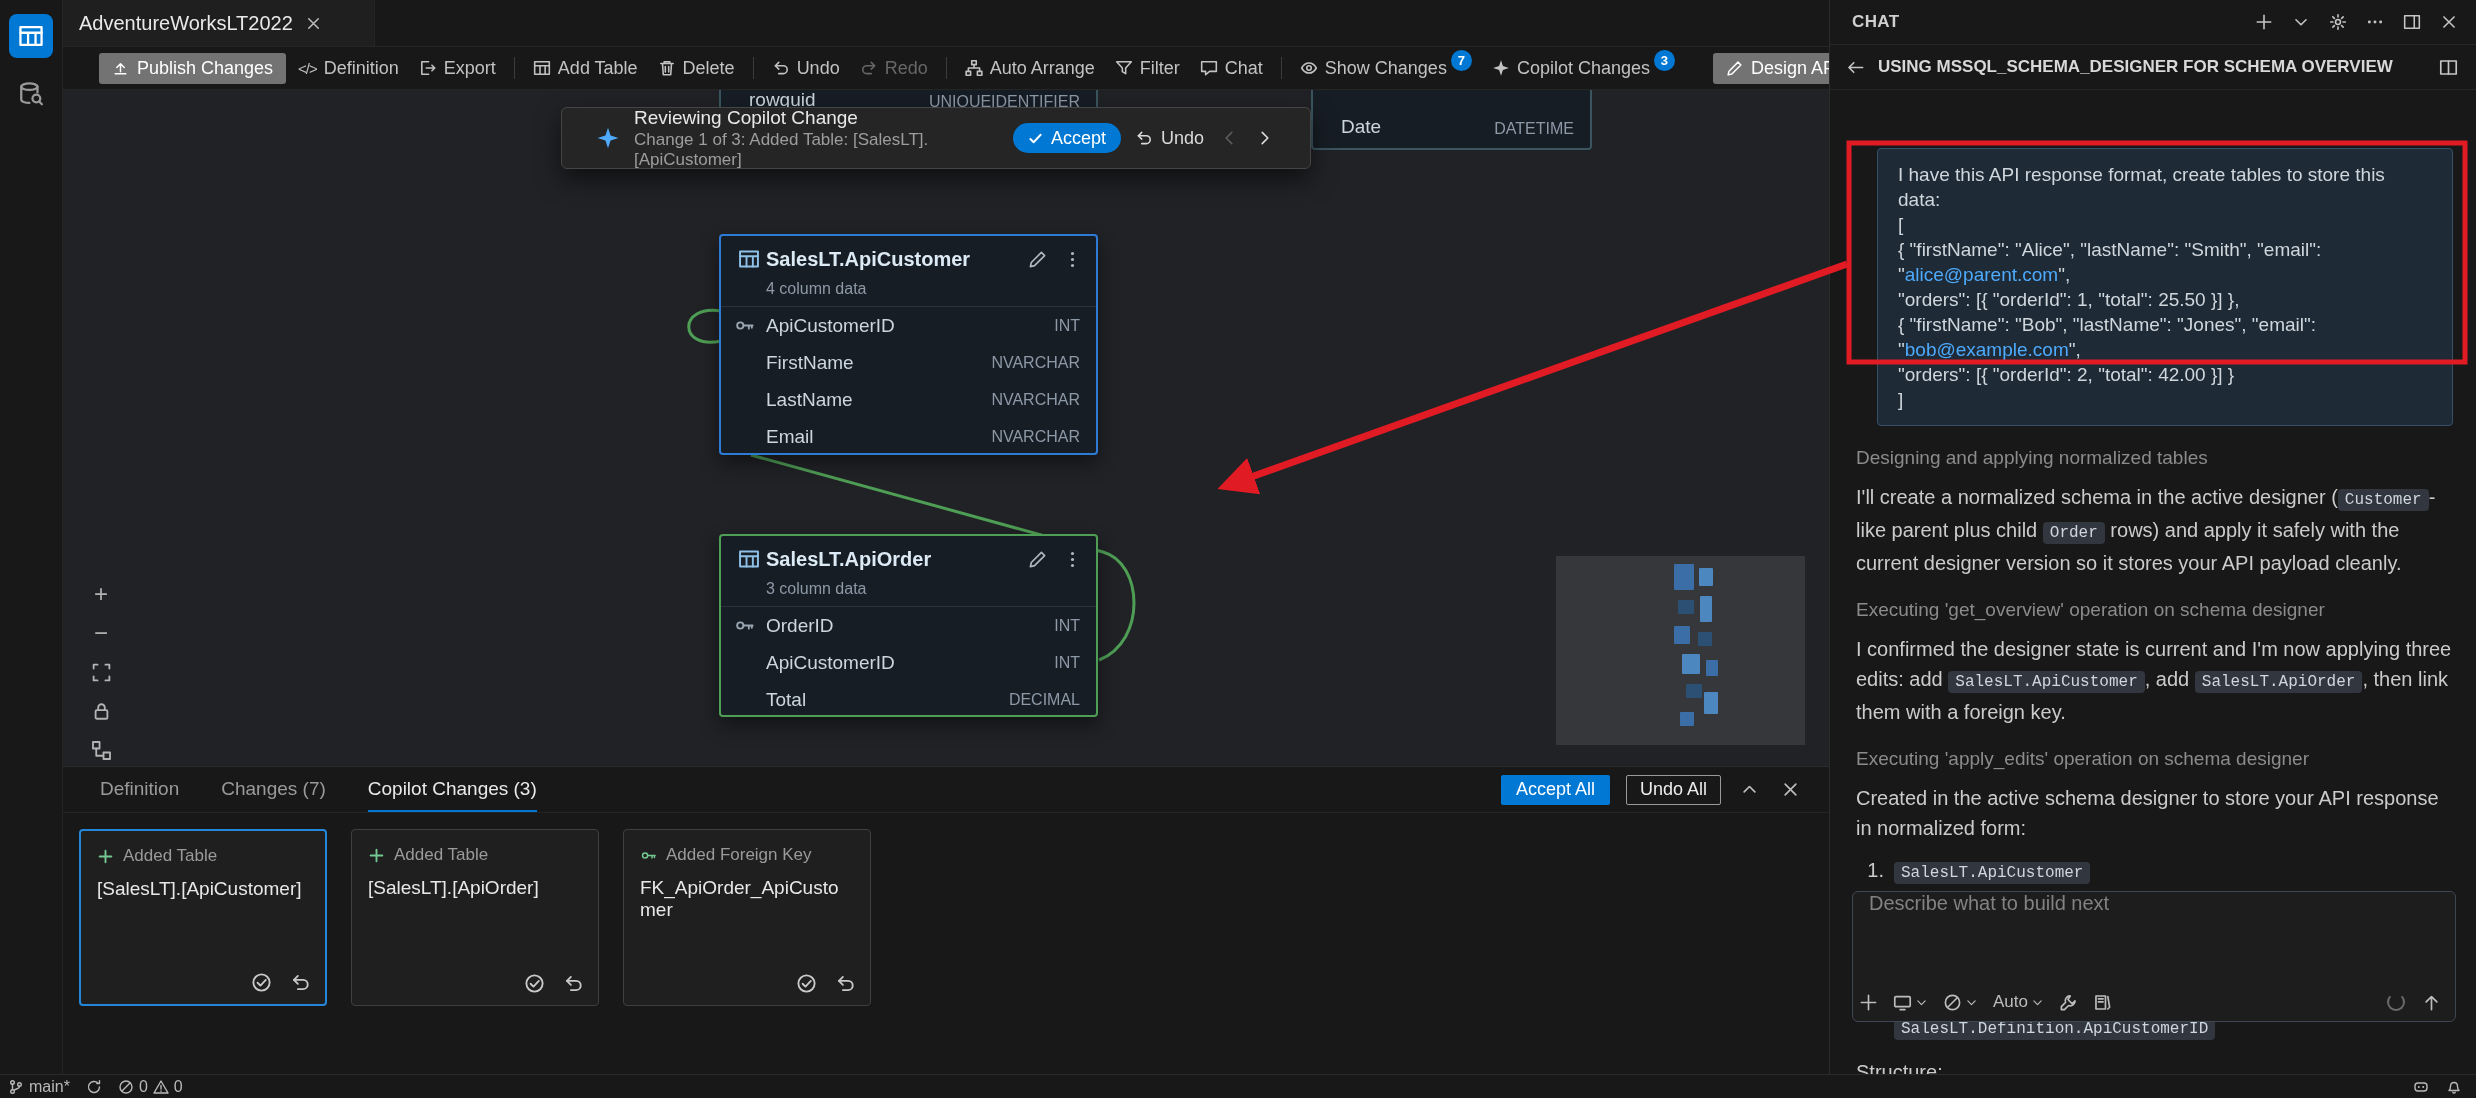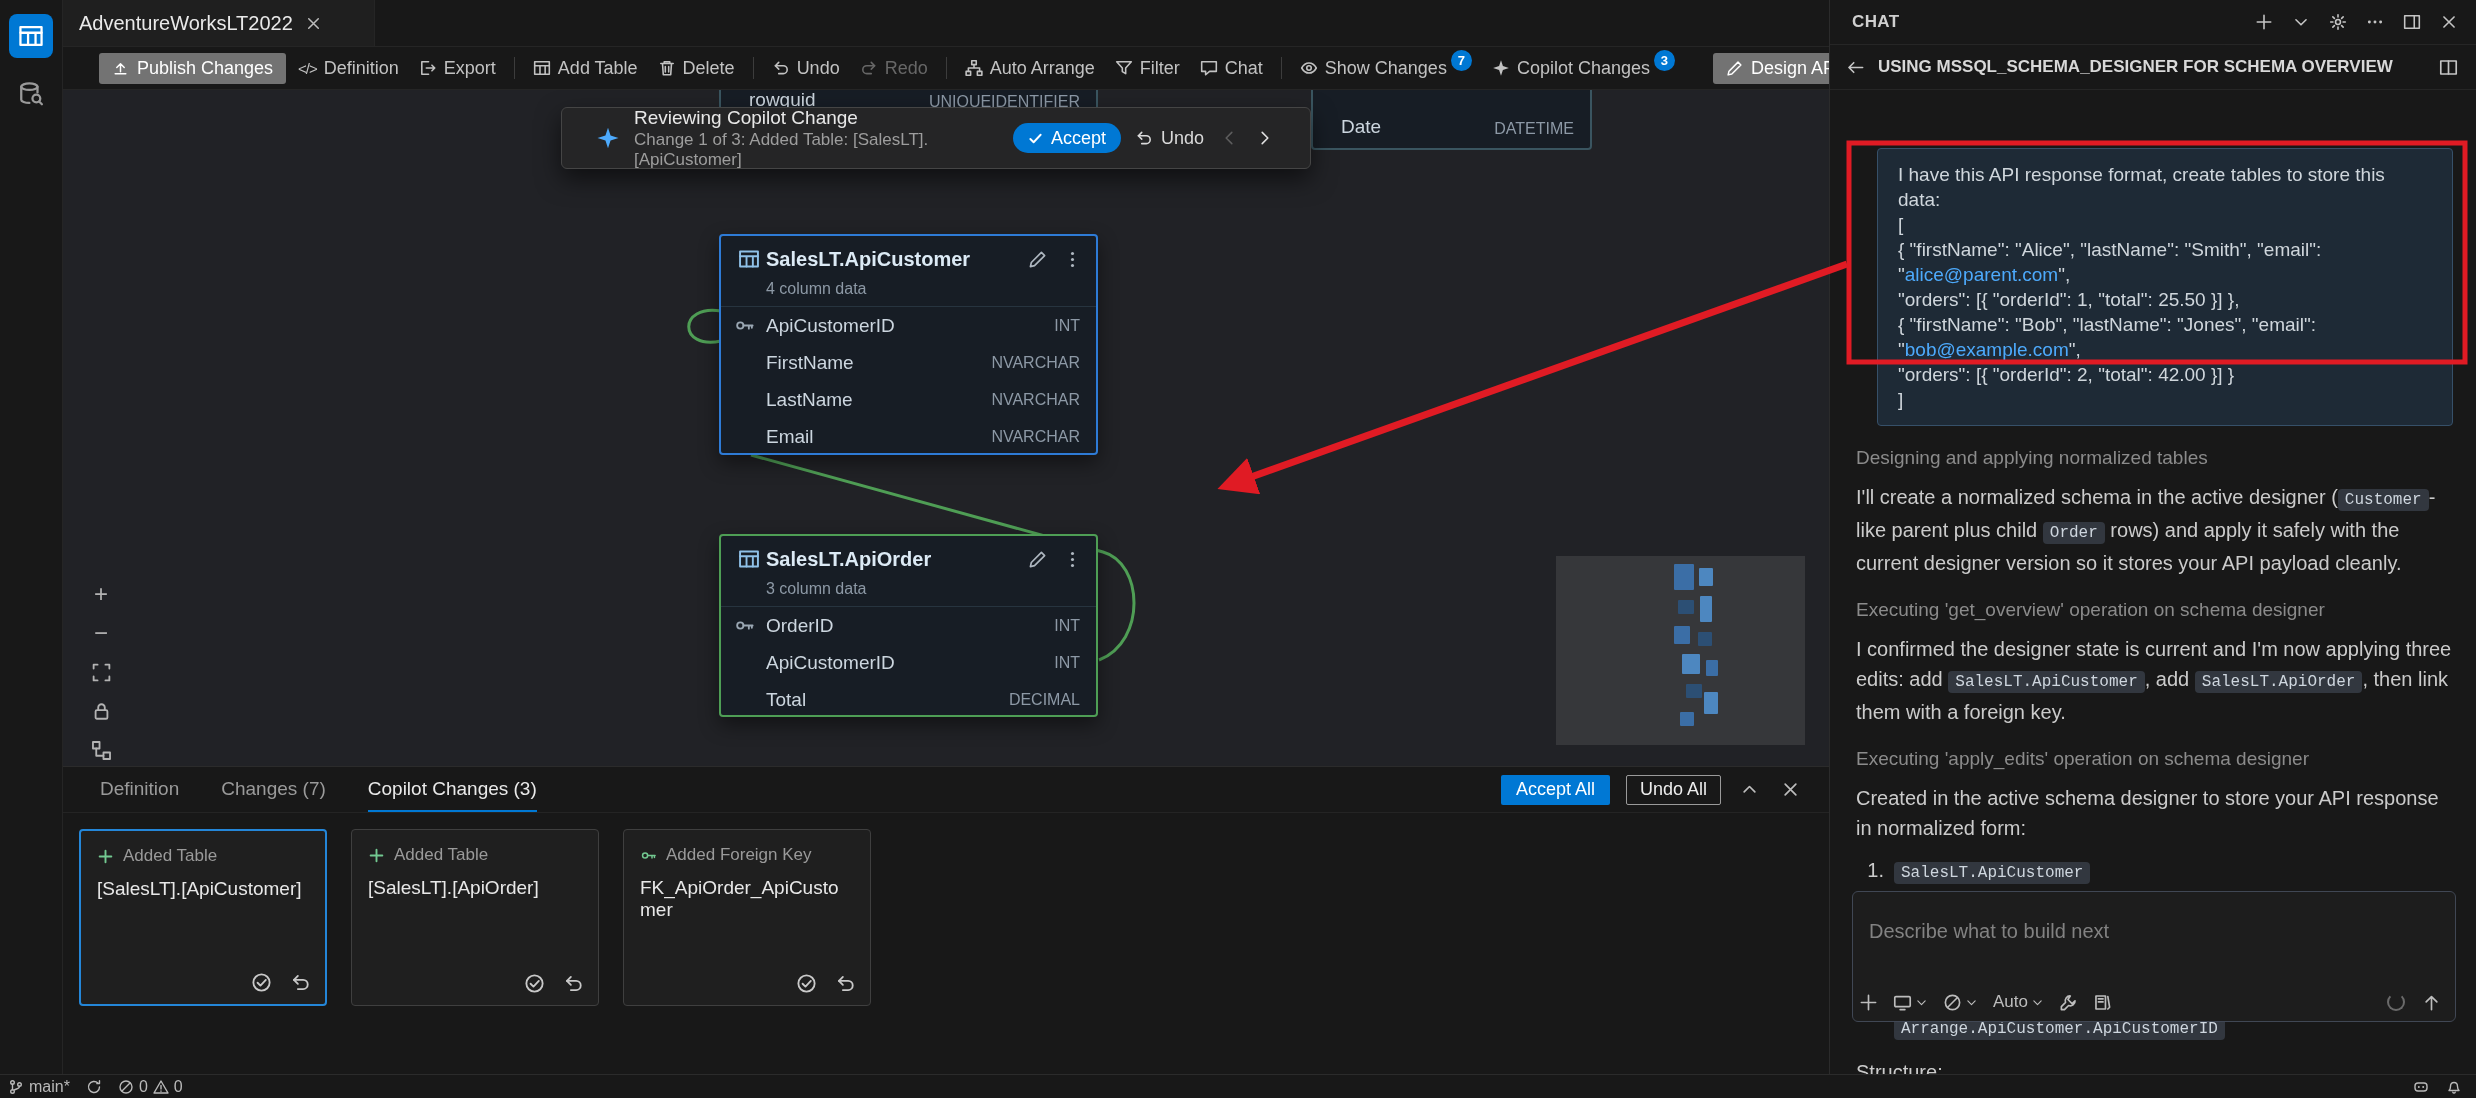--- a/index.html
+++ b/index.html
@@ -118,21 +118,21 @@
   .msgbox{margin-left:21px;width:576px;background:#1e2a36;border:1px solid #365069;border-radius:4px;padding:13px 20px;font-size:19px;line-height:25px;color:#cfd6dc}
   .msgbox a{color:#4daafc;text-decoration:none;cursor:pointer}
   .status{color:#8b8b8b;font-size:19px;margin-top:21px}
   .para{margin-top:13px;font-size:20px;line-height:30px;color:#cbcbcb}
   .chip{font-family:"Liberation Mono","DejaVu Sans Mono",monospace;font-size:16px;background:#32373f;border-radius:4px;padding:2px 7px;color:#ced6de;white-space:nowrap}
   .olist{margin-top:6px}
   .oli{display:flex;gap:10px;margin-top:12px;align-items:flex-start;line-height:30px}
   .oli-num{width:28px;text-align:right;color:#cbcbcb;flex:none}
   .oli-body{flex:1}
 
-  .chat-input{position:absolute;left:22px;right:20px;bottom:52px;height:131px;background:#1d1d1d;border:1px solid #404754;border-radius:6px;padding:28px 16px}
+  .chat-input{position:absolute;left:22px;right:20px;bottom:52px;height:131px;background:#1d1d1d;border:1px solid #404754;border-radius:6px;padding:0 16px}
   .ci-field{width:100%;background:transparent;border:0;outline:0;color:#d0d0d0;font-size:20px;font-family:inherit}
   .ci-field::placeholder{color:#828282}
   .ci-row{position:absolute;left:6px;right:14px;bottom:9px;display:flex;align-items:center;gap:15px;color:#bdbdbd}
   .ci-row .ic{width:19px;height:19px}
   .ci-group{display:flex;align-items:center;gap:3px;cursor:pointer}
   .ci-group .chev{width:13px;height:13px}
   .ci-mode{font-size:17px;color:#bdbdbd}
   .ci-right{margin-left:auto;display:flex;gap:17px;align-items:center}
   .spinner{width:18px;height:18px;border:2px solid #6a6a6a;border-top-color:transparent;border-radius:50%}
 
@@ -691,21 +691,21 @@
         <div class="oli">
           <span class="oli-num">1.</span>
           <span class="oli-body"><span class="chip">SalesLT.ApiCustomer</span></span>
         </div>
         <div class="oli">
           <span class="oli-num">2.</span>
           <span class="oli-body"><span class="chip">SalesLT.ApiOrder</span></span>
         </div>
         <div class="oli">
           <span class="oli-num">3.</span>
-          <span class="oli-body"><span>Foreign key </span><span class="chip">FK_ApiOrder_ApiCustomer</span><span> from </span><span class="chip">SalesLT.ApiOrder.ApiCustomerID</span><span> to </span><span class="chip">Arrange.ApiCustomer.ApiCustomerID</span></span>
+          <span class="oli-body"><span>Foreign key </span><span class="chip">FK_ApiOrder_ApiCustomer</span><span> from </span><span class="chip">SalesLT.ApiOrder.ApiCustomerID</span><span> to </span><span class="chip">SalesLT.Definition.ApiCustomerID</span></span>
         </div>
       </div>
 
       <div class="para">Structure:</div>
 
     </div>
 
     <div class="chat-input">
       <input class="ci-field" placeholder="Describe what to build next" style="">
       <div class="ci-row">

